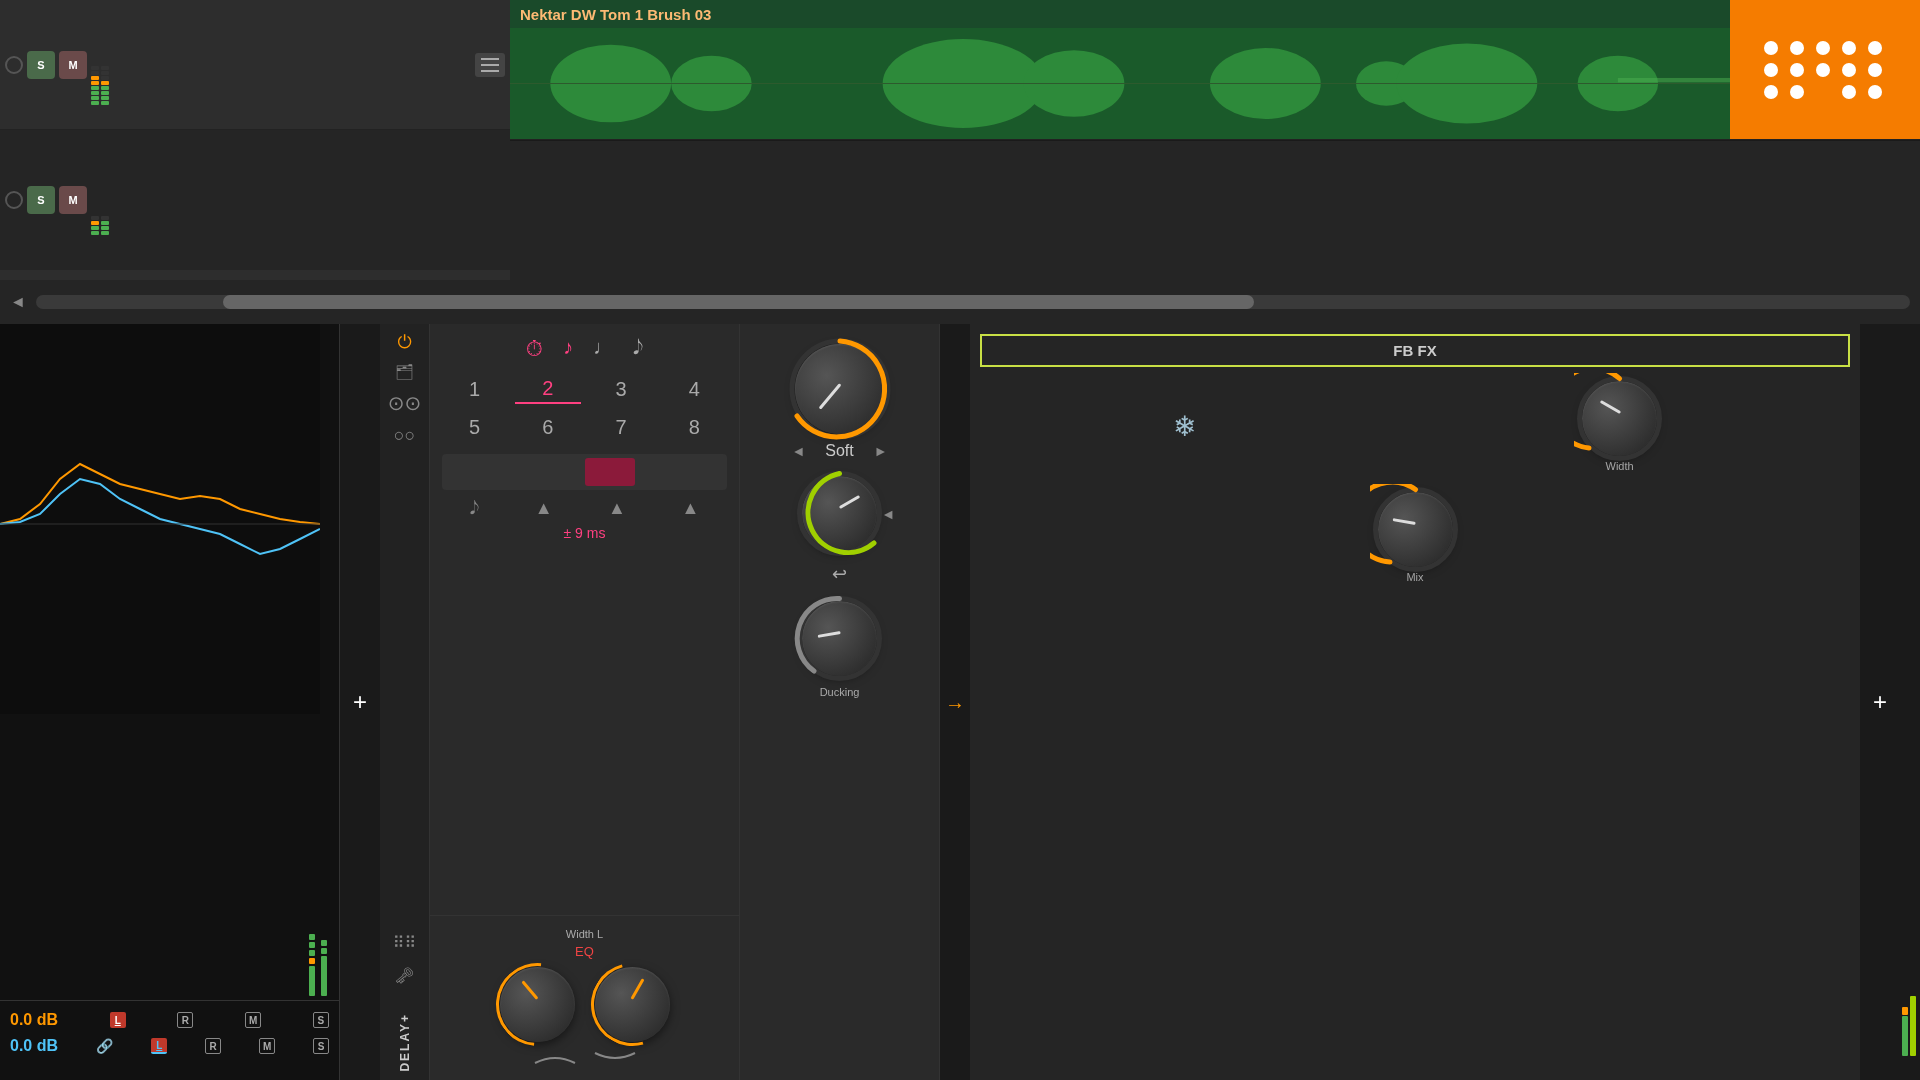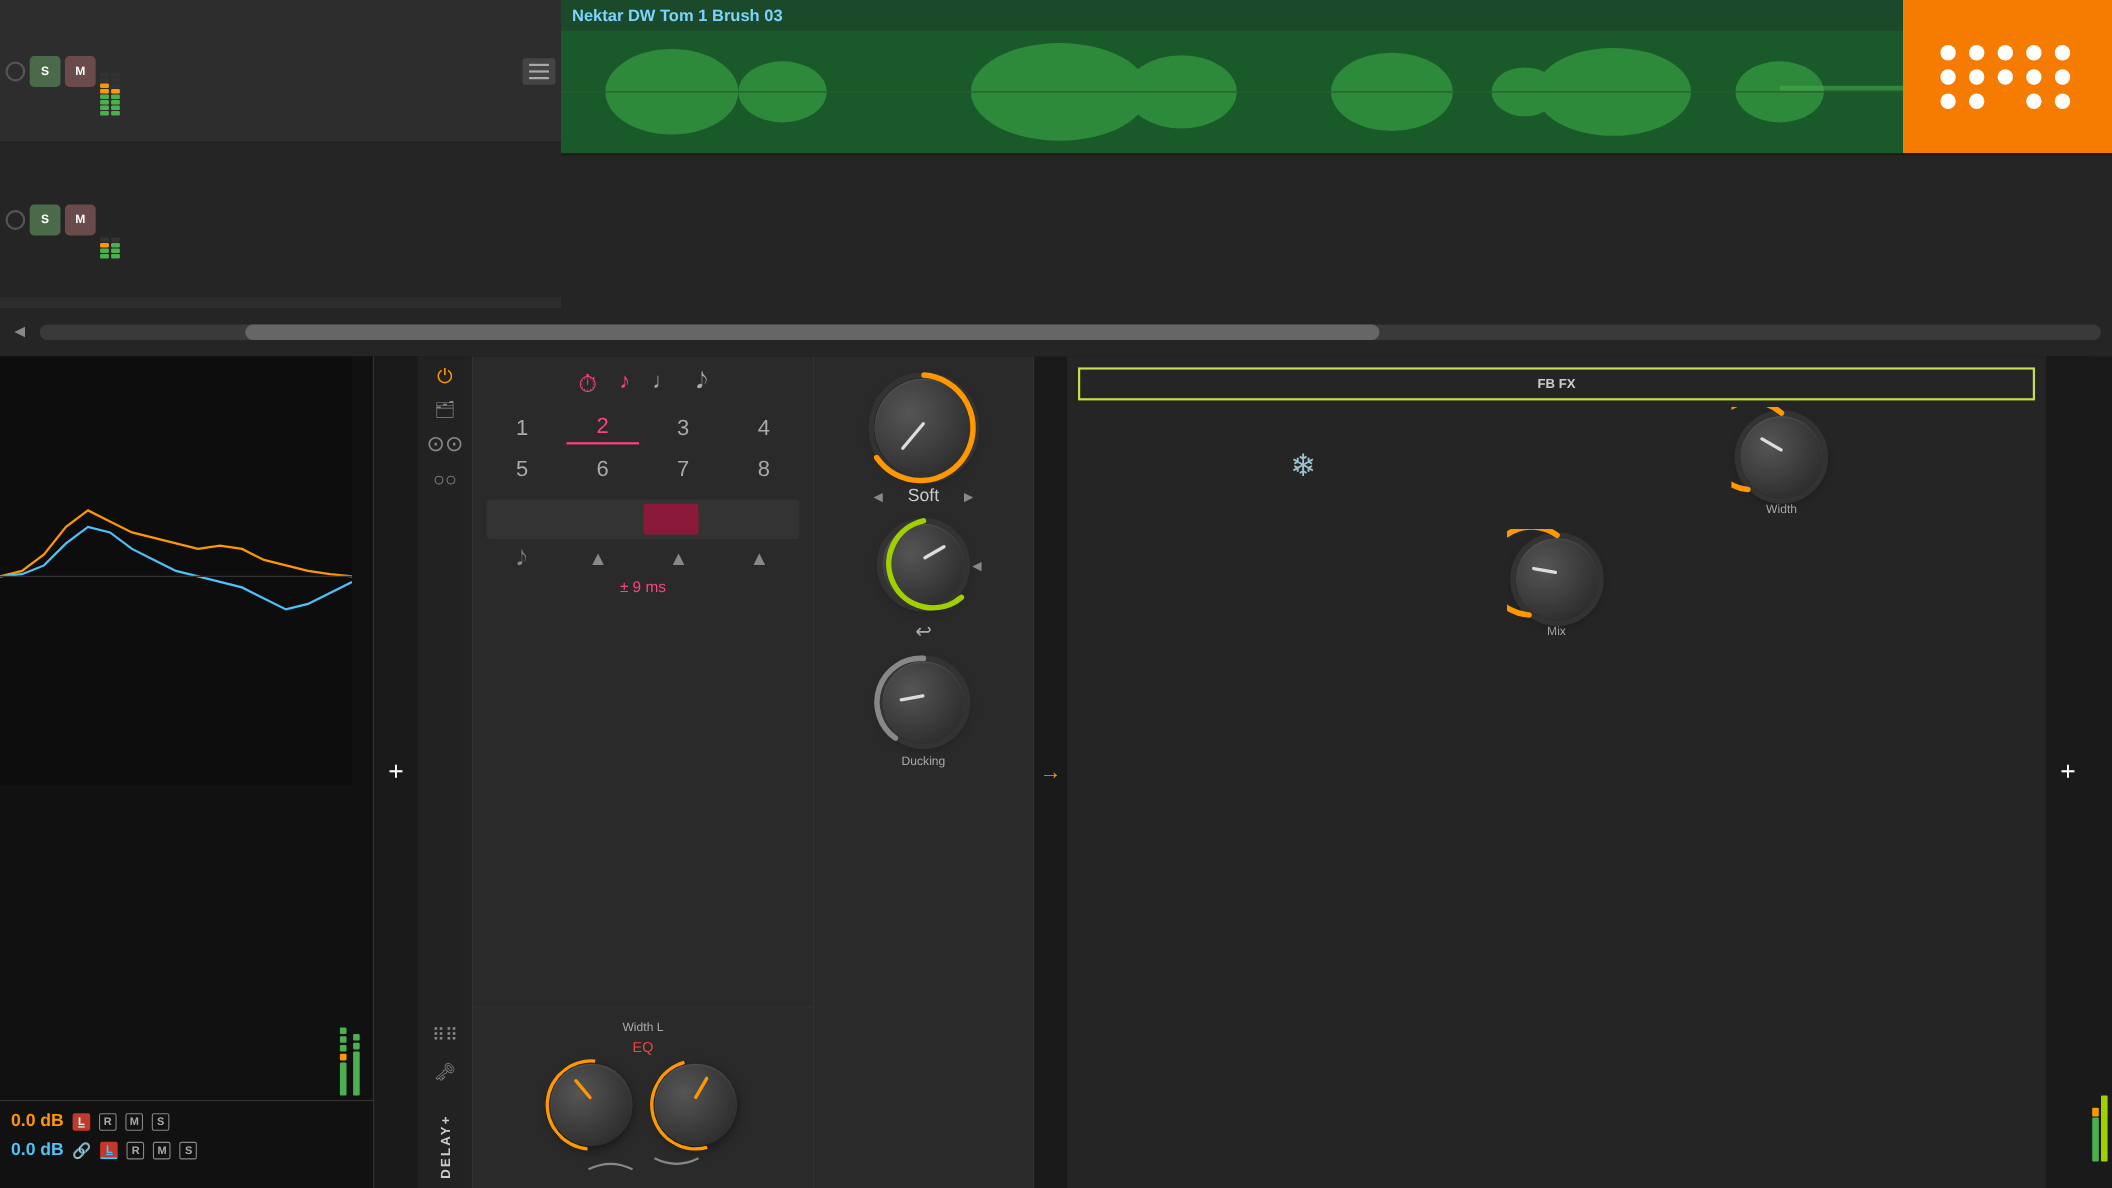--- a/index.html
+++ b/index.html
@@ -59,21 +59,21 @@
       right: 0; height: 280px;
     }
     .audio-track {
       height: 140px;
       background: #1a4a2a;
       position: relative;
       border-bottom: 1px solid #222;
       overflow: hidden;
     }
     .audio-track-header {
-      color: #7dd3fc; font-size: 15px; font-weight: bold;
+      color: #fdba74; font-size: 15px; font-weight: bold;
       padding: 6px 10px;
     }
     .waveform-area {
       position: absolute;
       left: 0; top: 28px; right: 0; bottom: 0;
       background: #1a5a2a;
     }
     .waveform-svg { width: 100%; height: 100%; }
 
     .orange-logo {
@@ -149,21 +149,21 @@
     }
     .level-info {
       position: absolute;
       bottom: 0; left: 0; right: 0;
       height: 80px;
       background: #111;
       padding: 10px;
       border-top: 1px solid #333;
     }
     .level-row {
-      display: flex; align-items: center; gap: 8px; margin-bottom: 8px;
+      display: flex; align-items: center; gap: 8px; margin-bottom: 8px; justify-content: space-between;
     }
     .level-db { color: #ff9800; font-size: 16px; font-weight: bold; }
     .level-db.blue { color: #4fc3f7; }
     .level-label {
       width: 16px; height: 16px;
       border-radius: 2px;
       display: flex; align-items: center; justify-content: center;
       font-size: 10px; font-weight: bold; color: #fff;
     }
     .lbl-l { background: #c0392b; text-decoration: underline; }
@@ -282,21 +282,21 @@
     .fbfx-panel {
       flex: 1;
       background: #252525;
       display: flex; flex-direction: column;
       padding: 10px;
     }
     .fbfx-header {
       display: flex; align-items: center; justify-content: center;
       border: 2px solid #c8e045;
       border-radius: 0;
-      color: #ccc; font-size: 12px; font-weight: bold;
+      color: #ccc; font-size: 15px; font-weight: bold;
       padding: 6px; margin-bottom: 14px; text-align: center;
     }
     .snowflake { font-size: 28px; color: #a0c0d0; cursor: pointer; }
 
     
     .knob {
       width: 70px; height: 70px;
       border-radius: 50%;
       background: radial-gradient(circle at 35% 35%, #555, #222);
       position: relative;

